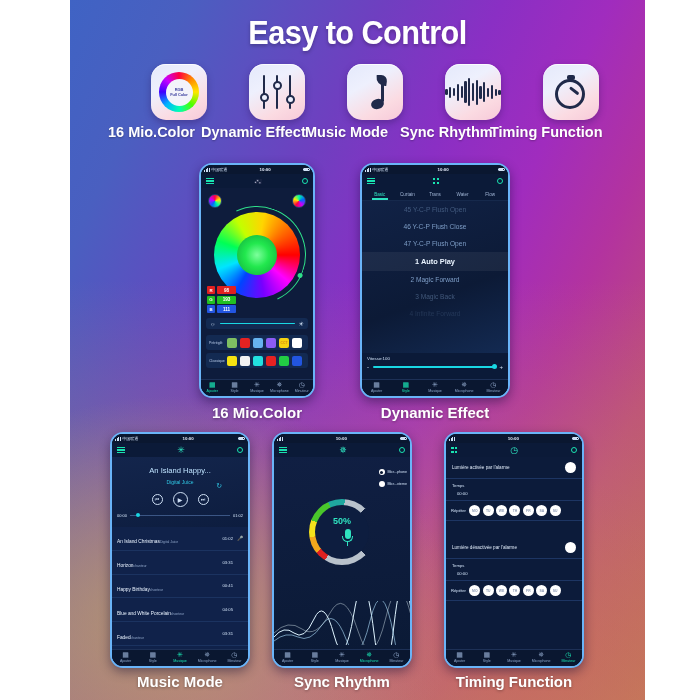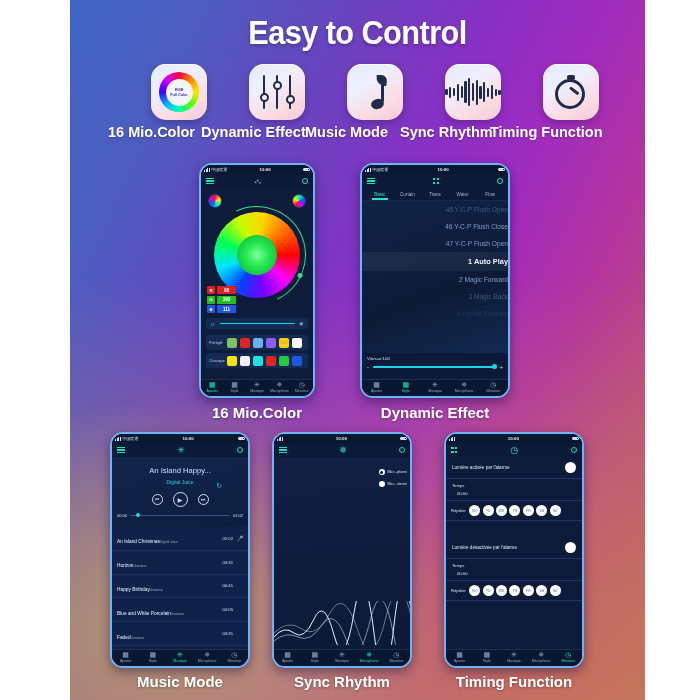--- a/index.html
+++ b/index.html
@@ -157,21 +157,21 @@
   .cct{ font-size:3.4px;color:#d78b10;display:flex;align-items:center;justify-content:center;font-weight:bold;}
 
   
   .p2tabs{ flex:0 0 13px; display:flex; align-items:center; background:#0b1a38;
            padding:0 4px; gap:0; border-bottom:.6px solid #16294c;}
   .p2tabs .t{ flex:1; text-align:center; font-size:4.6px; color:#9fb4d4;}
   .p2tabs .t.on{ color:#2fe3c0; position:relative; }
   .p2tabs .t.on::after{ content:""; position:absolute; left:22%; right:22%; bottom:-3px; height:1.2px; background:#2fe3c0;}
   .p2list{ flex:1; position:relative; overflow:hidden;
            background:linear-gradient(160deg,#112246,#0c1a36 60%,#132a52);}
-  .p2list .it{ text-align:right; font-size:6.6px; color:#7e9ec7; padding:5px 0; }
+  .p2list .it{ text-align:center; font-size:6.6px; color:#7e9ec7; padding:5px 0; }
   .p2list .it.sel{ color:#eaf4ff; font-weight:bold; font-size:7.4px; background:rgba(255,255,255,.06);}
   .p2list .it.f1{ opacity:.45; }
   .p2list .it.f3{ opacity:.18; }
   .p2speed{ flex:0 0 26px; background:#0b1a38; padding:3px 5px; }
   .p2speed .lb{ font-size:4.4px; color:#cfe0f5; margin-bottom:3px;}
   .p2speed .sr{ display:flex; align-items:center; gap:4px; }
   .p2speed .sr .m,.p2speed .sr .p{ font-size:6px; color:#cfe0f5; line-height:1;}
   .p2speed .sr .trk{ flex:1; height:2px; background:#19d7e3; border-radius:2px; position:relative;}
   .p2speed .sr .trk i{ position:absolute; right:-2px; top:-2px; width:5px;height:5px;border-radius:50%;background:#19d7e3;}
 
@@ -614,20 +614,27 @@
           <div class="r on">
             <span class="c"></span>
             <span class="lb">Micr...phone</span>
           </div>
           <div class="r">
             <span class="c"></span>
             <span class="lb">Micr...xterne</span>
           </div>
         </div>
 
+        <div class="gauge">
+          <span class="bg"></span>
+          <span class="pct">50%</span>
+          <span class="micg">
+            <span class="micshape"><span class="cap"></span><span class="arc"></span><span class="st"></span></span>
+          </span>
+        </div>
 
         <svg class="p4wave" viewBox="0 0 140 44" preserveAspectRatio="none">
           <path d="M0 36 Q10 24 20 32 T40 18 T60 34 T80 12 T100 32 T120 24 T140 34" fill="none" stroke="#dff4ff" stroke-width="1"></path>
           <path d="M0 40 Q12 30 24 36 T48 24 T72 38 T96 20 T120 36 T140 30" fill="none" stroke="#a9d8f5" stroke-width="0.8" opacity=".8"></path>
           <path d="M0 32 Q14 18 28 28 T56 12 T84 30 T112 16 T140 28" fill="none" stroke="#e9fbff" stroke-width="0.7" opacity=".6"></path>
         </svg>
       </div>
 
       <div class="nav">
         <div class="ni"><span class="g">▦</span><span>Ajouter</span></div>

